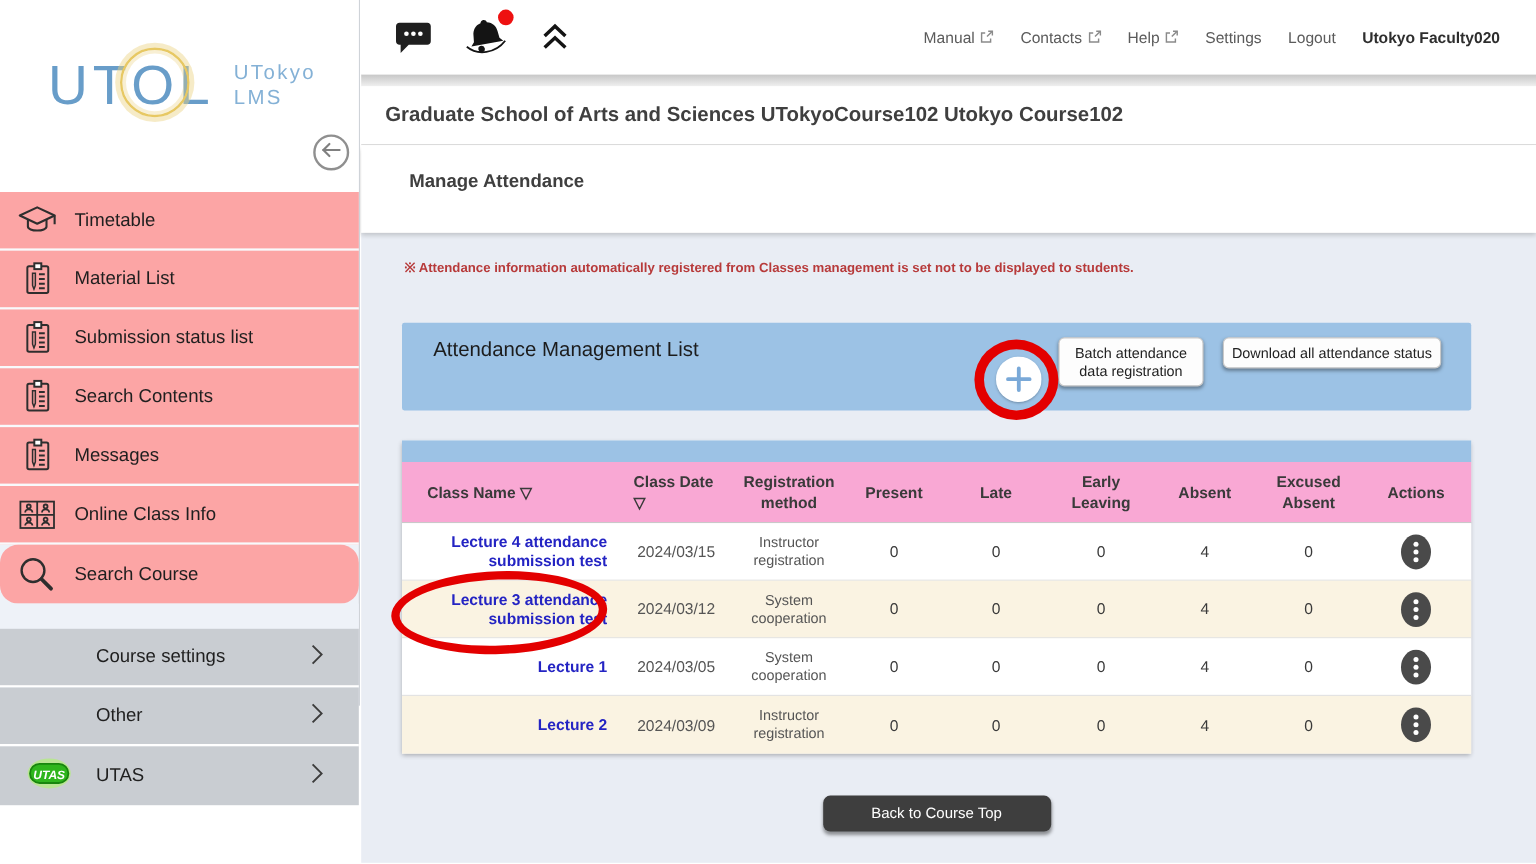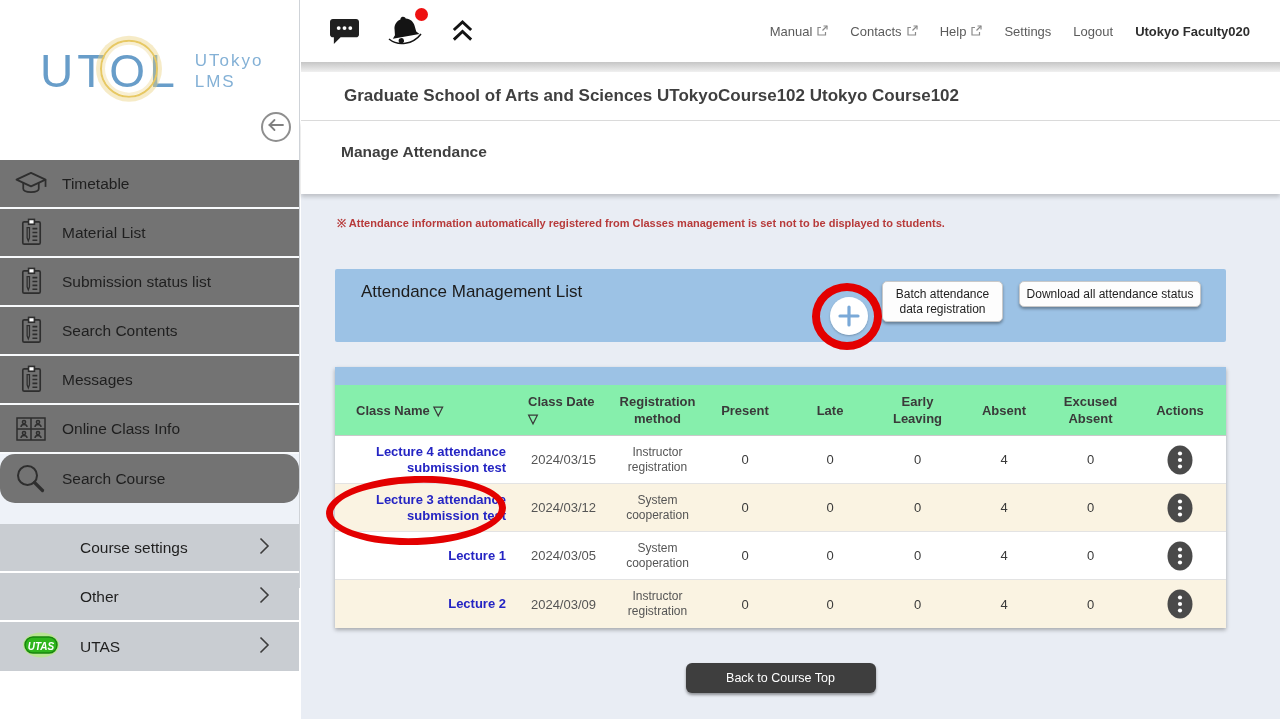--- a/index.html
+++ b/index.html
@@ -10,21 +10,21 @@
   .sidebar{position:absolute;left:0;top:0;width:300px;height:588px;background:#eef2f8;border-right:1px solid #cfd3d8;z-index:5;}
   .logo-block{position:relative;width:100%;height:160px;background:#fff;}
   .logo-row{position:absolute;left:40px;top:48px;display:flex;align-items:center;}
   .logo-text{font-size:46px;letter-spacing:4px;color:#689dc9;font-weight:400;line-height:1;}
   .logo-o{position:relative;display:inline-block;}
   .logo-o .ring{position:absolute;left:50%;top:50%;width:58px;height:58px;transform:translate(-50%,-54%);border:2px solid #e7c863;border-radius:50%;box-shadow:0 0 0 4px rgba(236,210,130,.45), inset 0 0 0 3px rgba(236,210,130,.35);}
   .logo-sub{margin-left:16px;color:#84b1d6;font-size:17px;line-height:21px;letter-spacing:2px;}
   .collapse-circle{position:absolute;left:261px;top:112px;width:30px;height:30px;border:2px solid #8f8f8f;border-radius:50%;display:flex;align-items:center;justify-content:center;background:#fff;cursor:pointer;}
 
   .nav-blue{list-style:none;margin:0;padding:0;}
-  .nav-blue li{height:49px;background:#737373;border-bottom:2px solid #f8fafc;display:flex;align-items:center;cursor:pointer;}
+  .nav-blue li{height:49px;background:#fca5a5;border-bottom:2px solid #f8fafc;display:flex;align-items:center;cursor:pointer;}
   .nav-blue li:last-child{border-bottom:none;border-radius:15px;}
   .nav-icon{width:62px;display:flex;justify-content:center;align-items:center;flex:0 0 62px;}
   .nav-label{font-size:15.5px;color:#1f1f1f;}
   .nav-gap{height:21px;background:#eef2f8;}
   .nav-gray{list-style:none;margin:0;padding:0;}
   .nav-gray li{height:49px;background:#c9cdd2;border-bottom:2px solid #fff;display:flex;align-items:center;position:relative;cursor:pointer;}
   .nav-gray li:last-child{border-bottom:none;}
   .nav-gray .nav-label{margin-left:80px;}
   .nav-gray li .has-icon{position:absolute;left:22px;top:50%;transform:translateY(-50%);}
   .nav-gray .chev{position:absolute;right:28px;top:50%;transform:translateY(-50%);}
@@ -33,37 +33,37 @@
   .main{position:absolute;left:301px;top:0;width:979px;height:720px;}
   .topbar{position:relative;height:62px;background:#fff;display:flex;align-items:center;}
   .tb-icons{display:flex;align-items:center;gap:24px;margin-left:28px;}
   .tb-icon{position:relative;cursor:pointer;display:flex;align-items:center;}
   .bell-dot{position:absolute;right:-2px;top:-4px;width:13px;height:13px;background:#ee1111;border-radius:50%;}
   .tb-right{position:absolute;right:30px;top:0;height:62px;display:flex;align-items:center;gap:22px;}
   .tb-link{display:inline-flex;align-items:center;gap:4px;font-size:13px;color:#5b5b5b;cursor:pointer;}
   .tb-user{font-size:13px;font-weight:bold;color:#2e2e2e;}
   .topbar-shadow{height:10px;background:linear-gradient(#c6c6c6,#f0f0f0);}
 
-  .band-title{height:49px;background:#fff;display:flex;align-items:center;padding-left:43px;border-bottom:1px solid #dcdcdc;font-size:17px;font-weight:bold;color:#3f3f3f;}
+  .band-title{height:49px;background:#fff;display:flex;align-items:center;padding-left:20px;border-bottom:1px solid #dcdcdc;font-size:17px;font-weight:bold;color:#3f3f3f;}
   .band-sub{height:73px;background:#fff;padding:22px 0 0 40px;font-size:15.5px;font-weight:bold;color:#3f3f3f;box-shadow:0 3px 4px rgba(0,0,0,.18);position:relative;z-index:1;}
 
   .content{position:relative;height:525px;background:#e9edf4;}
   .notice{position:absolute;left:36px;top:21px;font-size:11px;font-weight:bold;color:#b73a3a;}
 
   .panel{position:absolute;left:34px;top:75px;width:891px;height:73px;background:#9cc2e5;border-radius:2px;}
   .panel-title{position:absolute;left:26px;top:13px;font-size:17px;color:#1c1c1c;}
   .add-btn{position:absolute;left:495px;top:28px;width:38px;height:38px;border-radius:50%;cursor:pointer;box-shadow:0 1px 2px rgba(0,0,0,.25);}
   .panel-btn{position:absolute;background:#fdfdfd;border:1px solid #c9c9c9;border-radius:5px;box-shadow:0 2px 3px rgba(0,0,0,.35);font-size:12px;color:#222;display:flex;align-items:center;justify-content:center;text-align:center;cursor:pointer;font-family:"Liberation Sans",sans-serif;line-height:15px;}
   .batch-btn{left:547px;top:12px;width:121px;height:41px;padding:0 6px;}
   .download-btn{left:684px;top:12px;width:182px;height:26px;white-space:nowrap;}
 
   .table{position:absolute;left:34px;top:173px;width:891px;background:#fff;box-shadow:0 2px 4px rgba(0,0,0,.3);}
   .table-topstrip{height:18px;background:#9cc2e5;}
   .grid9{display:grid;grid-template-columns:181px 95px 93px 82px 88px 87px 86px 87px 92px;align-items:center;}
-  .thead{height:51px;border-bottom:1px solid #c9c9c9;background:#86efac;}
+  .thead{height:51px;border-bottom:1px solid #c9c9c9;background:#f9a8d4;}
   .th{font-size:13px;font-weight:bold;color:#3a3a3a;text-align:center;line-height:17px;padding:0 6px;}
   .th:first-child{text-align:left;padding-left:21px;}
   .th:nth-child(2){text-align:left;padding-left:12px;}
   .tr{height:48px;border-bottom:1px solid #e3e3e3;background:#fff;}
   .tr.alt{background:#faf3e2;}
   .tr:last-child{border-bottom:none;}
   .td{font-size:13px;color:#3a3a3a;text-align:center;}
   .td-name{text-align:right;padding:0 10px 0 21px;line-height:16px;}
   .link{color:#2424c3;font-weight:bold;cursor:pointer;}
   .td-date,.td-method{color:#555;}

